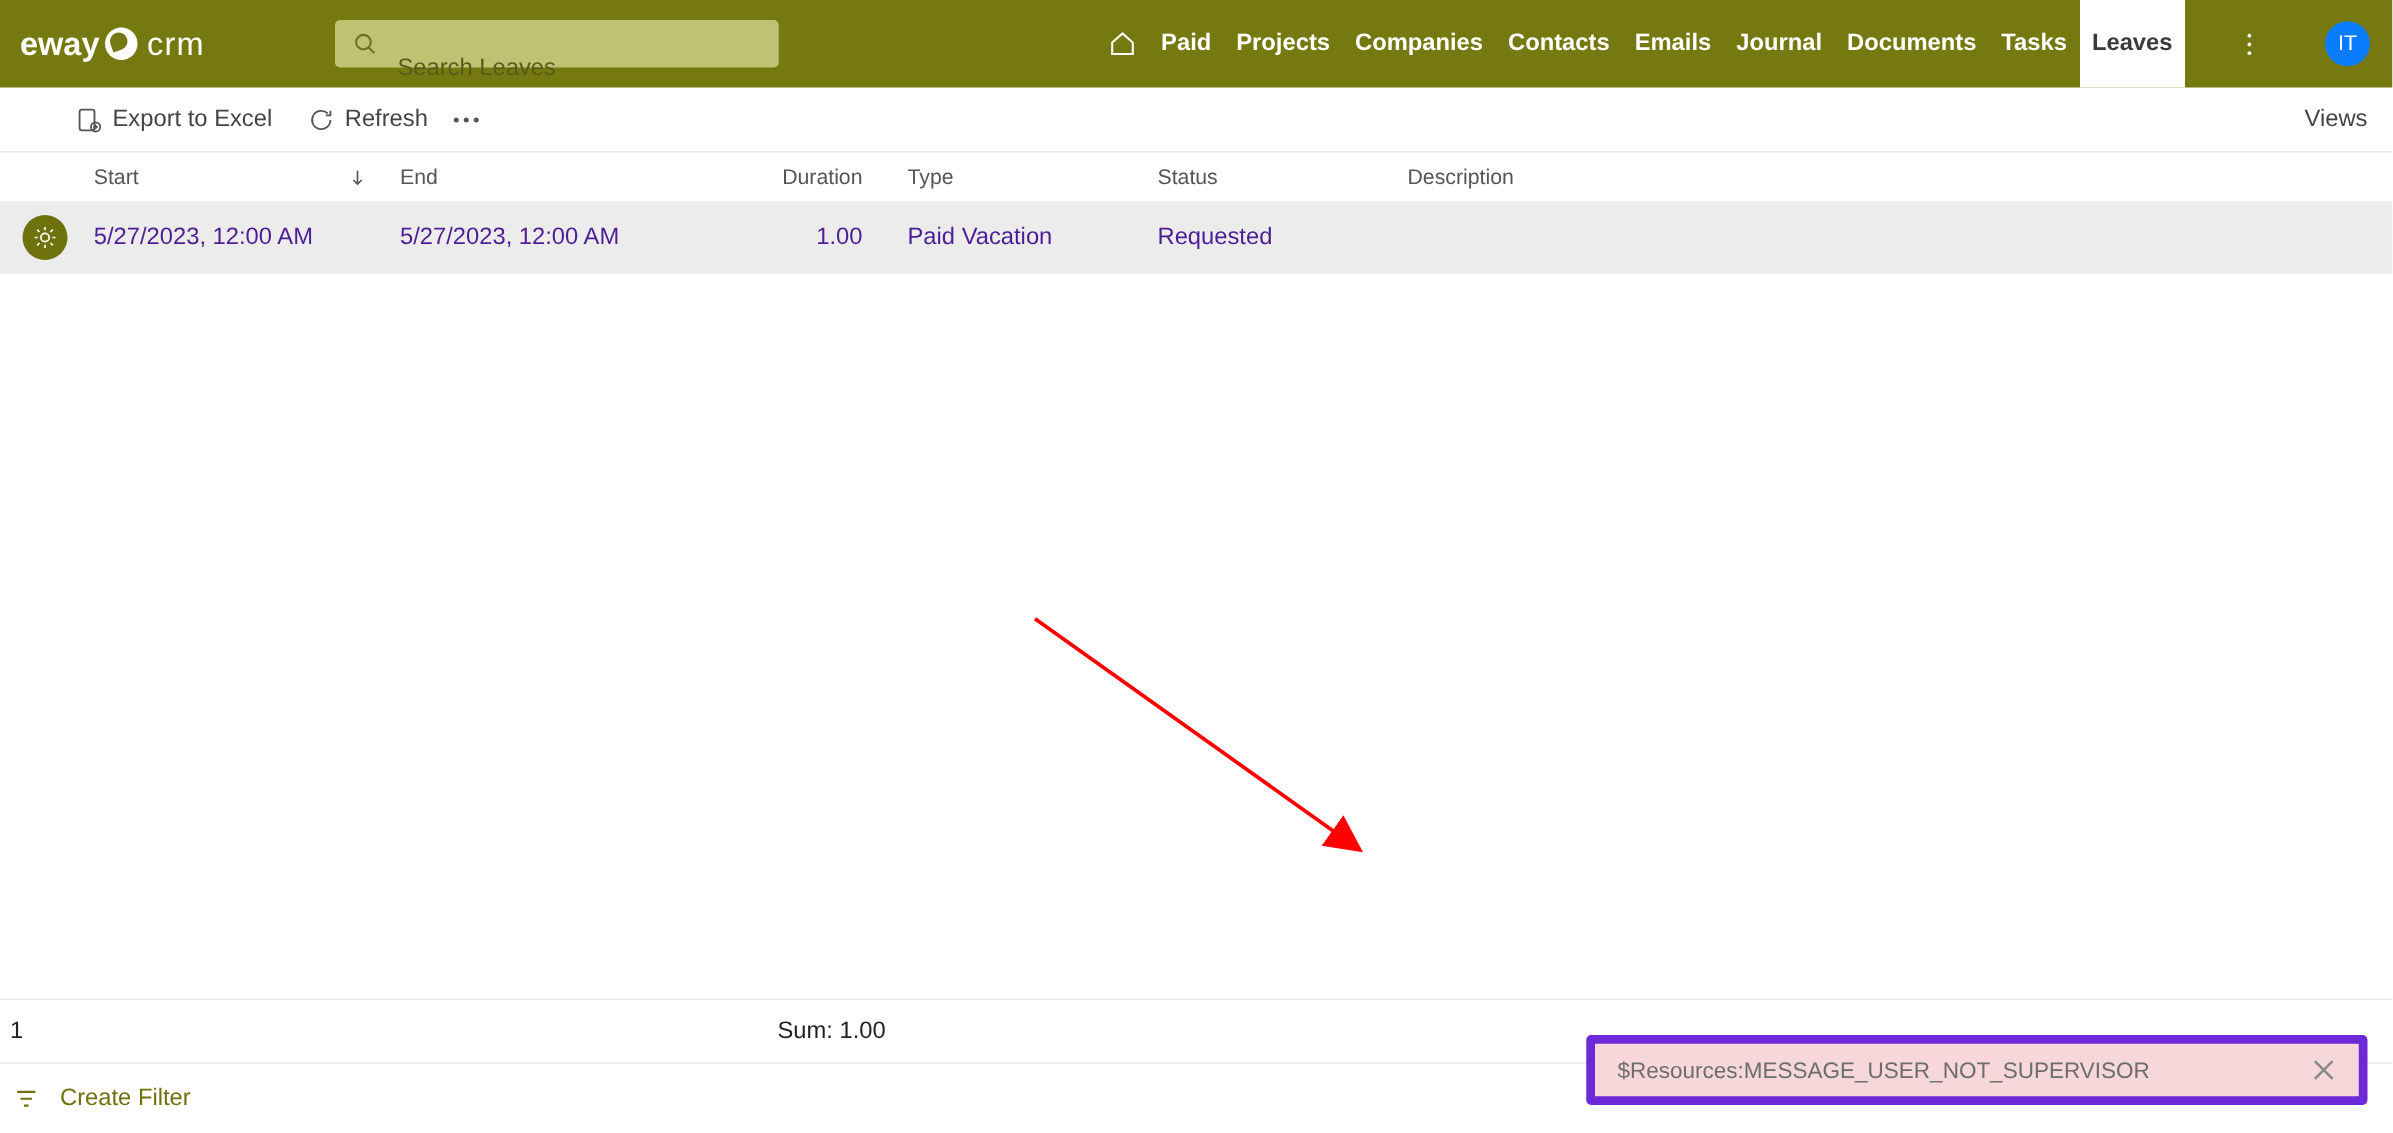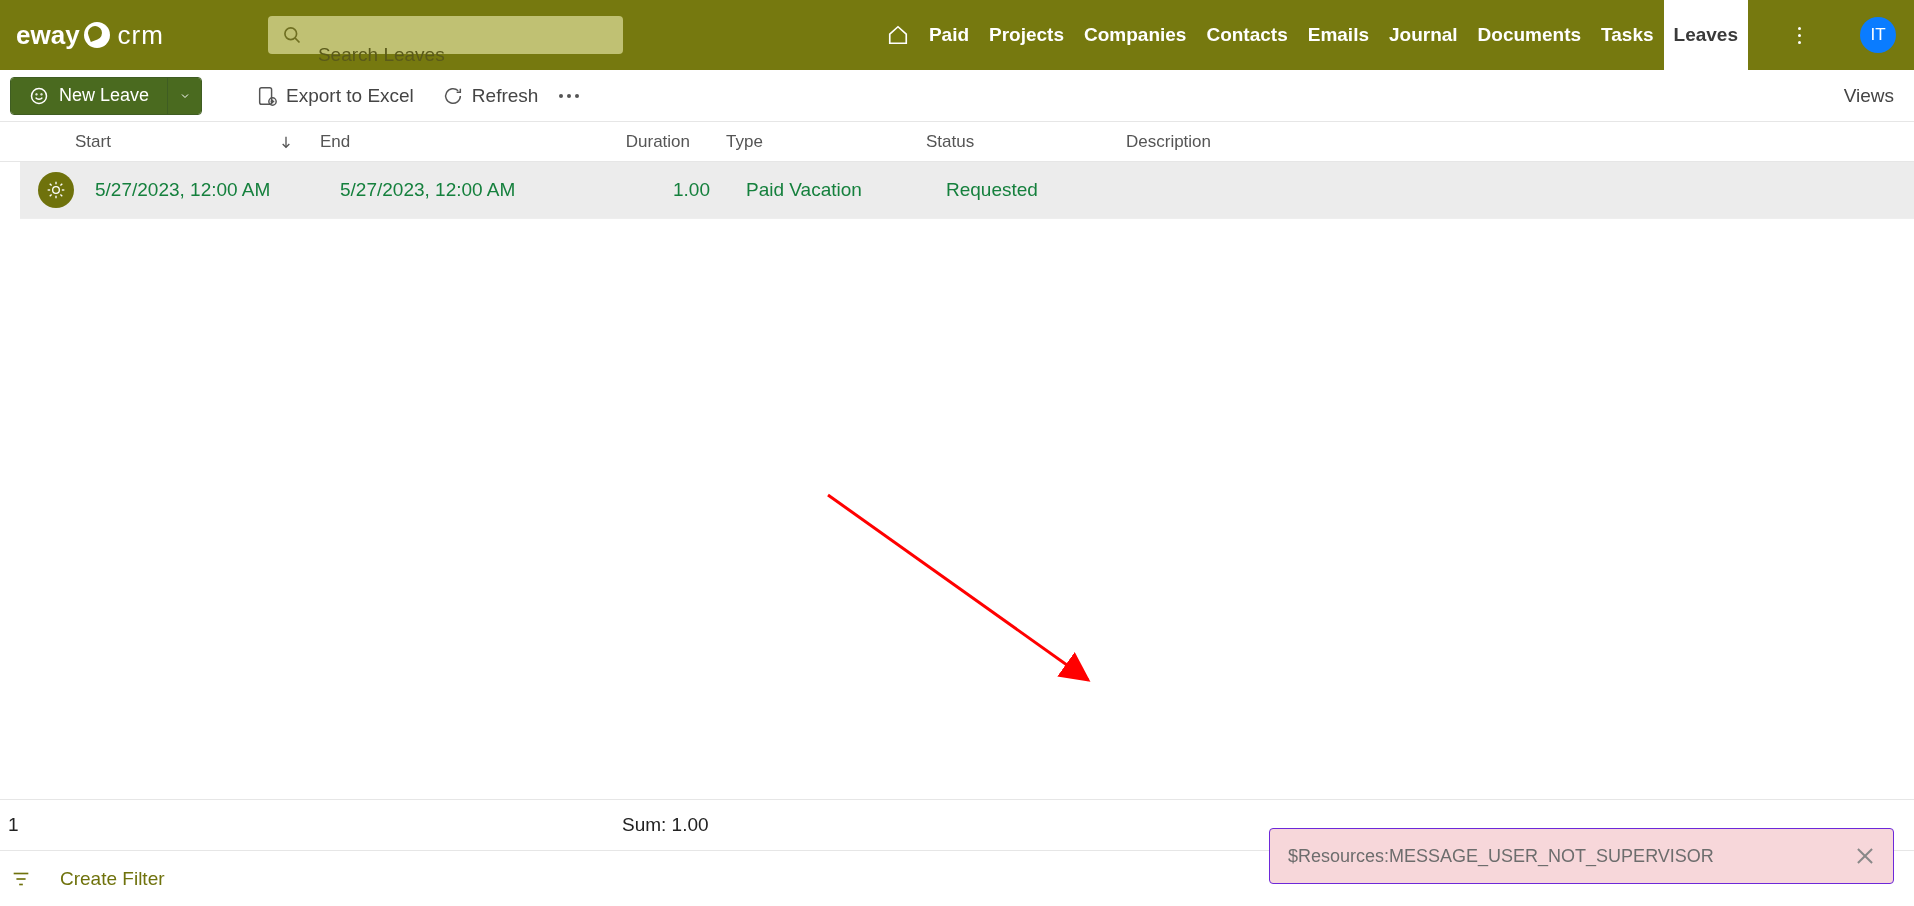--- a/index.html
+++ b/index.html
@@ -111,50 +111,50 @@
 .col-start{width:245px;display:flex;align-items:center;justify-content:space-between;padding-right:26px;}
 .col-end{width:302px;}
 .col-dur{width:104px;text-align:right;padding-right:36px;}
 .col-type{width:200px;}
 .col-status{width:200px;}
 .col-desc{flex:1;}
 
 
 .grid-row{
   height:57px;border-bottom:1px solid #eee;background:#ececec;
-  display:flex;align-items:center;font-size:19px;color:#15803d;margin-left:20px;
+  display:flex;align-items:center;font-size:19px;color:#4c1d95;
 }
 .row-iconwrap{width:75px;display:flex;align-items:center;justify-content:flex-start;padding-left:18px;}
 .row-icon{
   width:36px;height:36px;border-radius:50%;background:#6f720c;
   display:flex;align-items:center;justify-content:center;
 }
 .row-icon svg{width:20px;height:20px;stroke:#fff;fill:none;stroke-width:1.6;}
 
 
 .summary{
   position:absolute;left:0;right:0;bottom:55px;height:52px;
   border-top:1px solid #e6e6e6;border-bottom:1px solid #e6e6e6;
   display:flex;align-items:center;font-size:19px;color:#222;
 }
 .summary .c1{width:622px;padding-left:8px;}
 .summary .c2{flex:1;}
 
 
 .filterbar{
   position:absolute;left:0;right:0;bottom:0;height:55px;
-  display:flex;align-items:center;padding:0 10px;gap:28px;
+  display:flex;align-items:center;padding:0 10px;gap:16px;
 }
 .filterbar svg{width:22px;height:22px;stroke:#6f720c;fill:none;stroke-width:1.8;}
 .filterbar span{font-size:19px;color:#6f720c;cursor:pointer;}
 
 
 .toast{
   position:absolute;right:20px;bottom:22px;width:625px;height:56px;
-  background:#f7d7da;border:1px solid #6d28d9;border-radius:4px;
+  background:#f7d7da;border:7px solid #6d28d9;border-radius:4px;
   display:flex;align-items:center;justify-content:space-between;
   padding:0 18px;color:#6d6d6d;font-size:18px;
 }
 .toast-close{width:20px;height:20px;cursor:pointer;position:relative;}
 .toast-close::before,.toast-close::after{
   content:"";position:absolute;left:9px;top:0;width:2px;height:20px;background:#888;
 }
 .toast-close::before{transform:rotate(45deg);}
 .toast-close::after{transform:rotate(-45deg);}
 
@@ -223,36 +223,20 @@
         <span></span>
       </div>
   </div>
 
   <div class="avatar">
     <span>IT</span>
   </div>
 </div>
 
 <div class="toolbar">
-  <div class="btn-new">
-    <div class="btn-new-main">
-      <svg viewBox="0 0 24 24">
-          <circle cx="12" cy="12" r="9"></circle>
-          <circle cx="9" cy="10" r="0.5" fill="#fff"></circle>
-          <circle cx="15" cy="10" r="0.5" fill="#fff"></circle>
-          <path d="M8 14c1 1.5 2.5 2 4 2s3-.5 4-2"></path>
-        </svg>
-      <span>New Leave</span>
-    </div>
-    <div class="btn-new-drop">
-      <svg viewBox="0 0 24 24">
-          <polyline points="6 9 12 15 18 9"></polyline>
-        </svg>
-    </div>
-  </div>
 
   <div class="tool-gap"></div>
 
   <div class="tool-item">
     <svg viewBox="0 0 24 24">
         <rect x="4" y="3" width="13" height="18" rx="2"></rect>
         <circle cx="18" cy="18" r="4"></circle>
         <polyline points="18 16 18 20"></polyline>
         <polyline points="16 18 20 18"></polyline>
       </svg>

